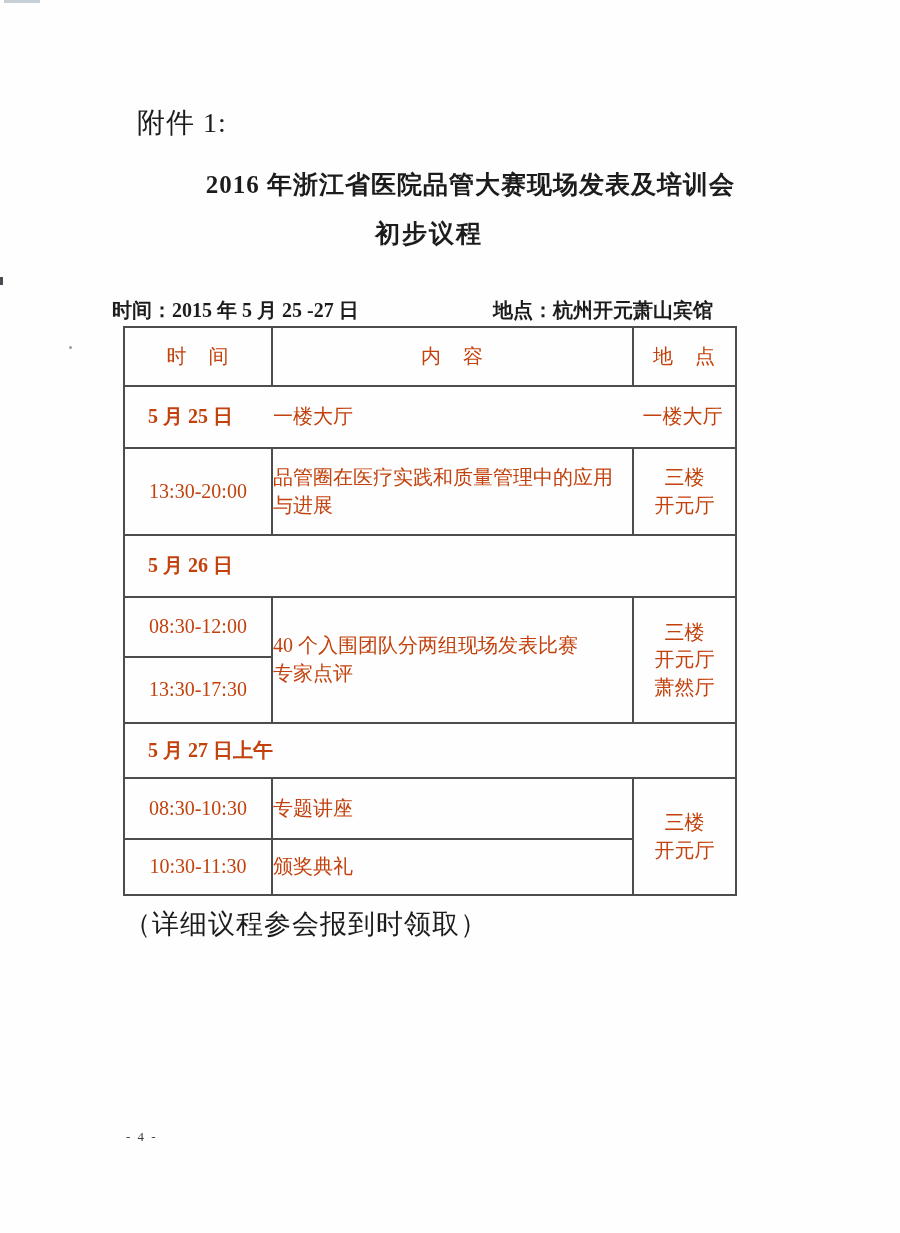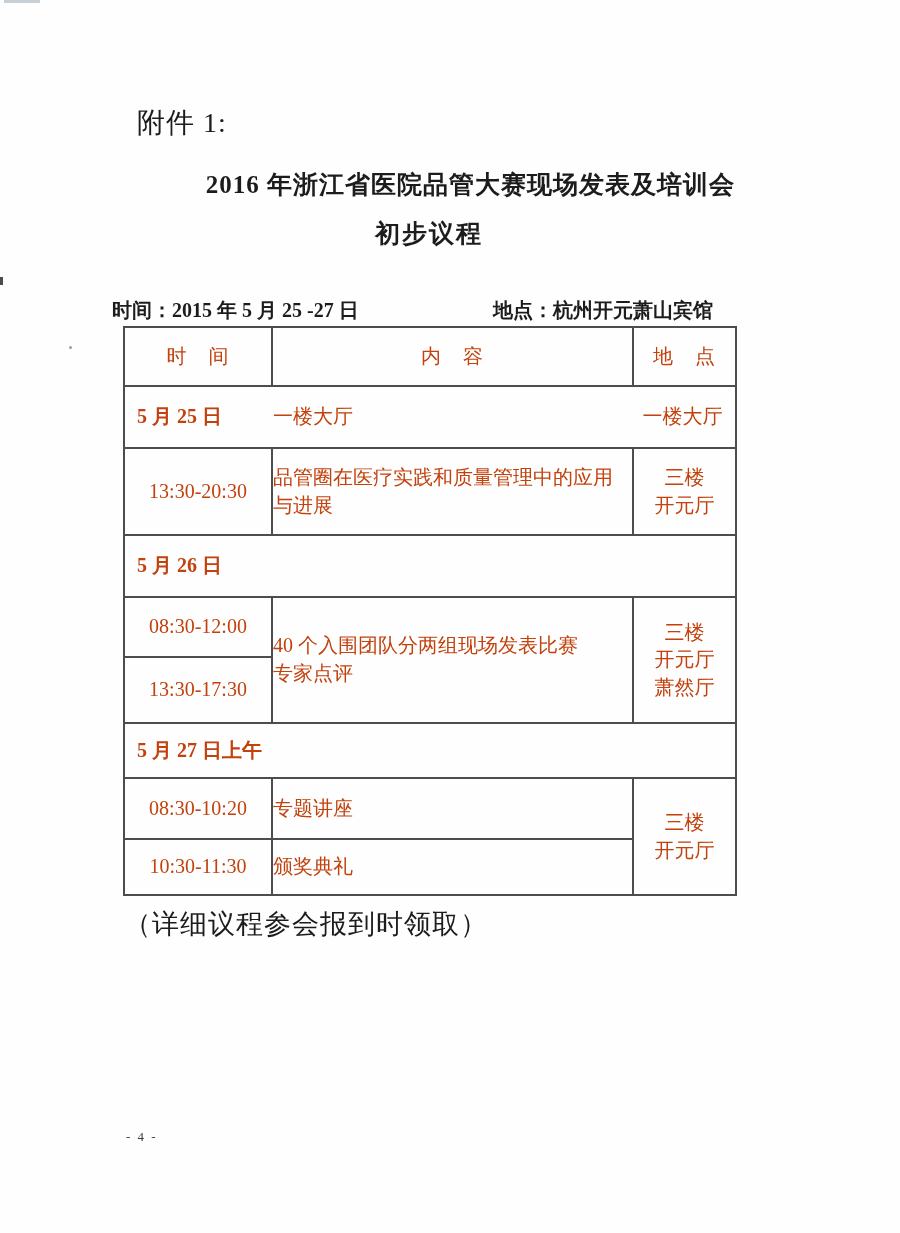--- a/index.html
+++ b/index.html
@@ -95,21 +95,21 @@
   td.date-span {
     text-align: left;
   }
   .date-grid {
     display: grid;
     grid-template-columns: 148px 359px 101px;
     align-items: center;
   }
   .date-label {
     font-weight: 700;
-    padding-left: 12px;
+    padding-left: 23px;
     white-space: nowrap;
   }
   .place-line, .activity-line { display: block; }
 
   
   .footnote {
     position: absolute;
     left: 124px;
     top: 906px;
     font-size: 27px;
@@ -178,21 +178,21 @@
       <td class="date-span" colspan="3">
         <div class="date-grid">
           <span class="date-label">5 月 25 日</span>
           <span>一楼大厅</span>
           <span style="text-align:center">一楼大厅</span>
         </div>
       </td>
     </tr>
 
     <tr style="height:87px">
-      <td class="time-cell">13:30-20:30</td>
+      <td class="time-cell">13:30-20:00</td>
       <td class="activity-cell">品管圈在医疗实践和质量管理中的应用与进展</td>
       <td class="place-cell">
         <span class="place-line">三楼</span>
         <span class="place-line">开元厅</span>
       </td>
     </tr>
 
     <tr style="height:62px">
       <td class="date-span" colspan="3">
         <span class="date-label">5 月 26 日</span>
@@ -216,21 +216,21 @@
       <td class="time-cell">13:30-17:30</td>
     </tr>
 
     <tr style="height:55px">
       <td class="date-span" colspan="3">
         <span class="date-label">5 月 27 日上午</span>
       </td>
     </tr>
 
     <tr style="height:61px">
-      <td class="time-cell">08:30-10:20</td>
+      <td class="time-cell">08:30-10:30</td>
       <td class="activity-cell">专题讲座</td>
       <td class="place-cell" rowspan="2">
         <span class="place-line">三楼</span>
         <span class="place-line">开元厅</span>
       </td>
     </tr>
 
     <tr style="height:56px">
       <td class="time-cell">10:30-11:30</td>
       <td class="activity-cell">颁奖典礼</td>

